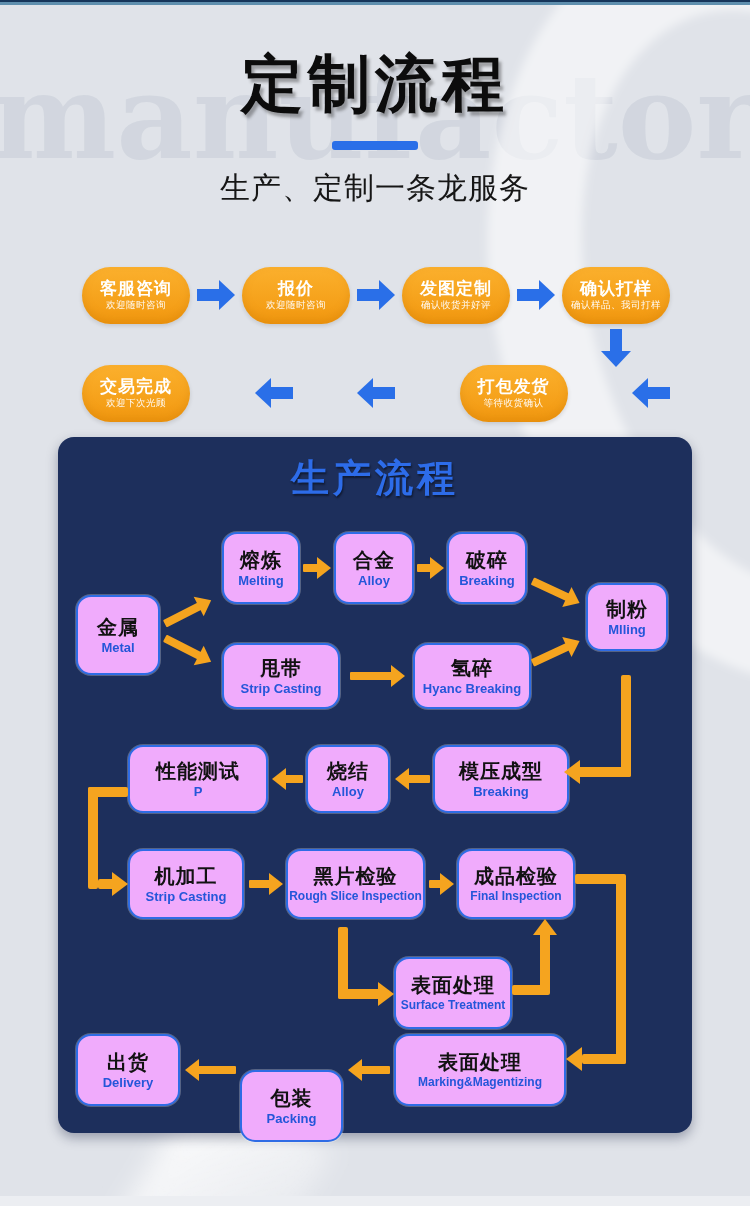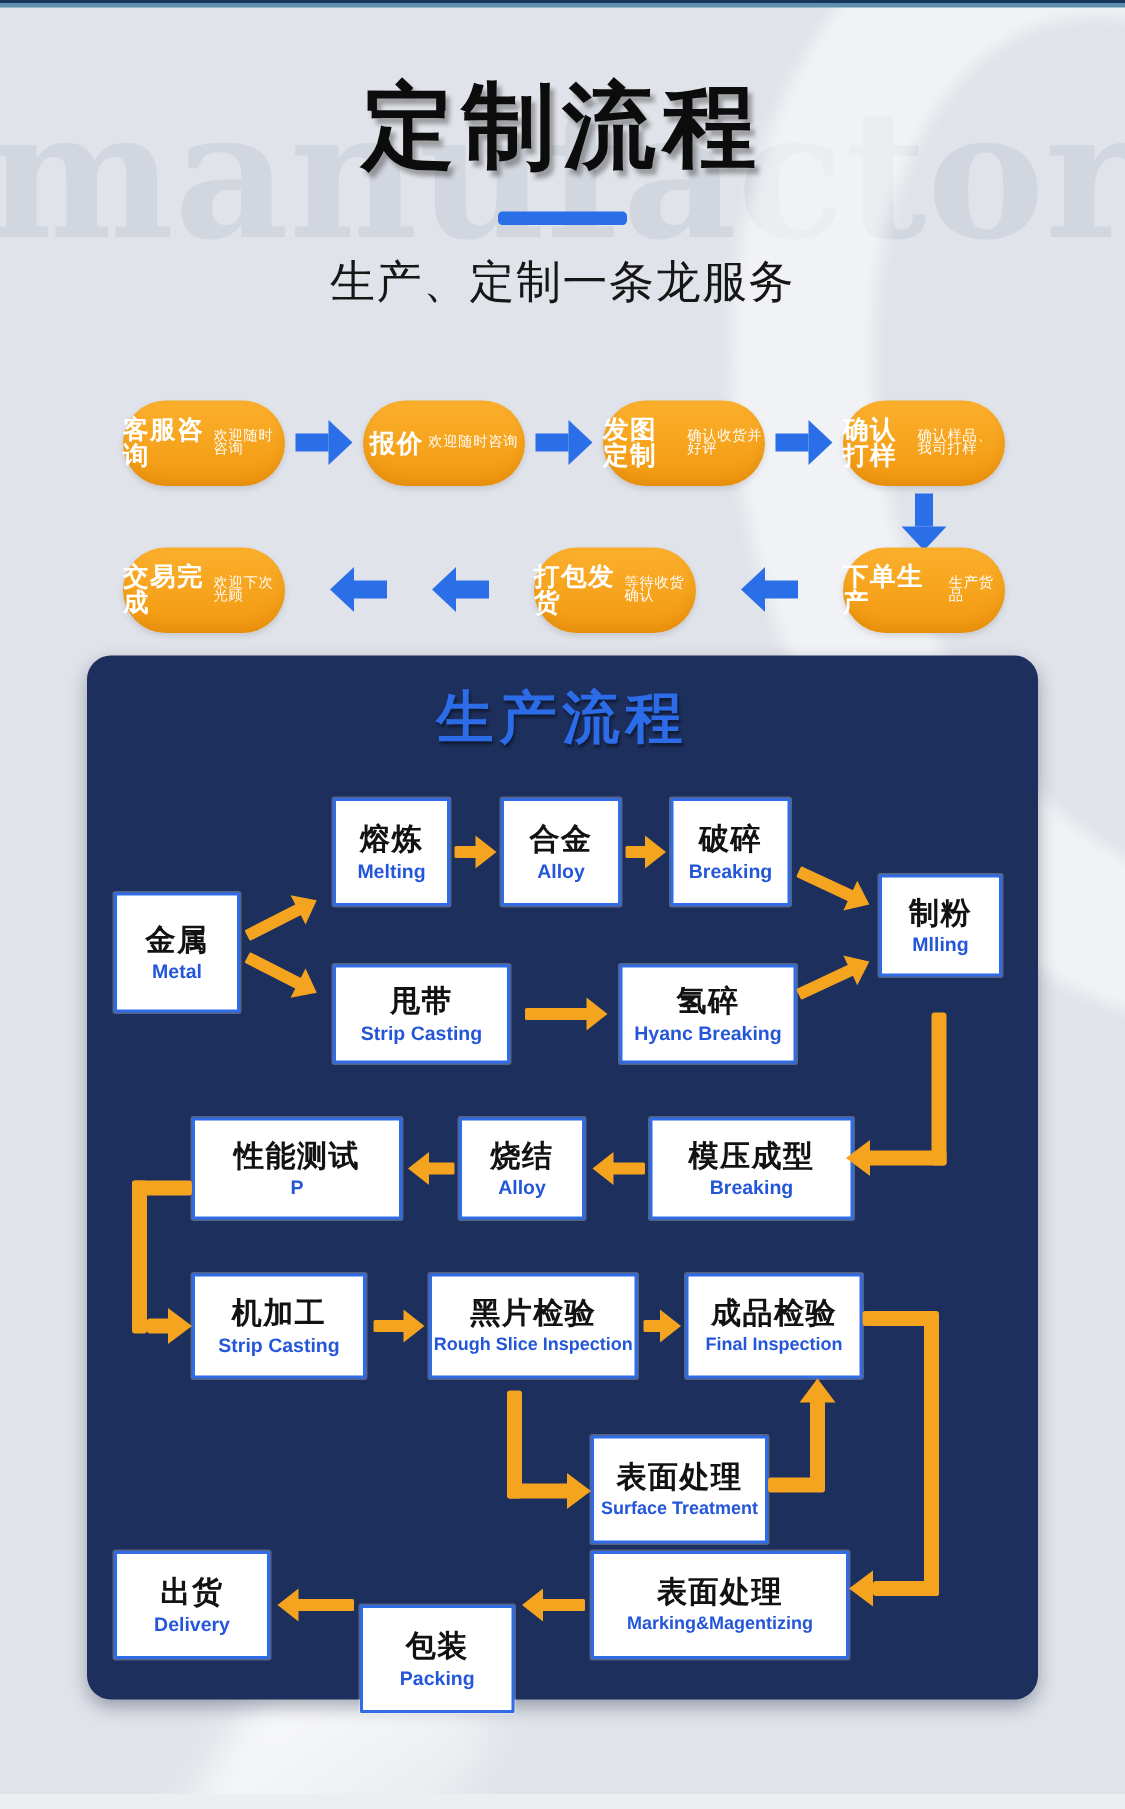--- a/index.html
+++ b/index.html
@@ -39,40 +39,40 @@
     font-size:30px;font-weight:500;letter-spacing:1px;color:#161616;}
 
   
   .prow{position:absolute;left:82px;width:588px;height:58px;display:flex;
     align-items:center;justify-content:space-between;z-index:2;}
   .prow1{top:266px;}
   .prow2{top:364px;}
   .pill{width:108px;height:57px;border-radius:29px;flex:0 0 auto;
     background:linear-gradient(180deg,#fbb02d,#f2980f);
     box-shadow:inset 0 -4px 8px rgba(190,110,0,.25), 0 2px 4px rgba(0,0,0,.12);
-    color:#fff;display:flex;flex-direction:row;align-items:center;justify-content:center;gap:3px;}
+    color:#fff;display:flex;flex-direction:column;align-items:center;justify-content:center;gap:3px;}
   .pill .t{font-size:17px;font-weight:700;letter-spacing:1px;line-height:1;}
   .pill .s{font-size:9.5px;line-height:1;opacity:.96;letter-spacing:.5px;}
 
   
   .barr{position:relative;width:38px;height:30px;flex:0 0 auto;display:inline-block;}
   .barr .tail{position:absolute;left:0;top:9px;width:22px;height:12px;background:var(--blue);}
   .barr .head{position:absolute;left:22px;top:0;width:0;height:0;
     border-left:16px solid var(--blue);border-top:15px solid transparent;border-bottom:15px solid transparent;}
   .barr.left{transform:scaleX(-1);}
   .barr.down{transform:rotate(90deg);}
 
   
   .panel{position:absolute;left:58px;top:437px;width:634px;height:696px;z-index:2;
     background:var(--navy);border-radius:16px;box-shadow:0 5px 12px rgba(20,30,60,.35);}
   .panel-title{padding-top:16px;text-align:center;font-size:38px;font-weight:900;
     letter-spacing:4px;color:#2d6ce9;text-shadow:1px 2px 2px rgba(0,0,0,.45);}
 
   
-  .wbox{position:absolute;background:#ffffff;border:2px solid #2f6ce5;border-radius:1px;
+  .wbox{position:absolute;background:#f0abfc;border:2px solid #2f6ce5;border-radius:15px;
     display:flex;flex-direction:column;align-items:center;justify-content:center;gap:3px;
     box-shadow:0 0 0 1px rgba(255,255,255,.25);}
   .wbox .zh{font-size:20px;font-weight:700;color:#121212;letter-spacing:1px;line-height:1.05;}
   .wbox .en{font-size:13px;font-weight:700;color:var(--deepblue);line-height:1;white-space:nowrap;}
   .wbox .en.sm{font-size:12px;}
 
   
   .oarr{position:absolute;height:22px;}
   .oarr .tail{position:absolute;left:0;top:7px;right:12px;height:8px;background:var(--orange);border-radius:1px;}
   .oarr .head{position:absolute;right:0;top:0;width:0;height:0;
@@ -148,24 +148,20 @@
         <span class="head"></span>
       </span>
     <div class="pill">
       <span class="t">打包发货</span>
       <span class="s">等待收货确认</span>
     </div>
     <span class="barr left">
         <span class="tail"></span>
         <span class="head"></span>
       </span>
-    <div class="pill">
-      <span class="t">下单生产</span>
-      <span class="s">生产货品</span>
-    </div>
   </div>
 
   <div class="panel">
     <div class="panel-title">生产流程</div>
 
     <div class="wbox" style="left:18px;top:158px;width:84px;height:80px;">
       <span class="zh">金属</span>
       <span class="en">Metal</span>
     </div>
     <div class="wbox" style="left:164px;top:95px;width:78px;height:72px;">

